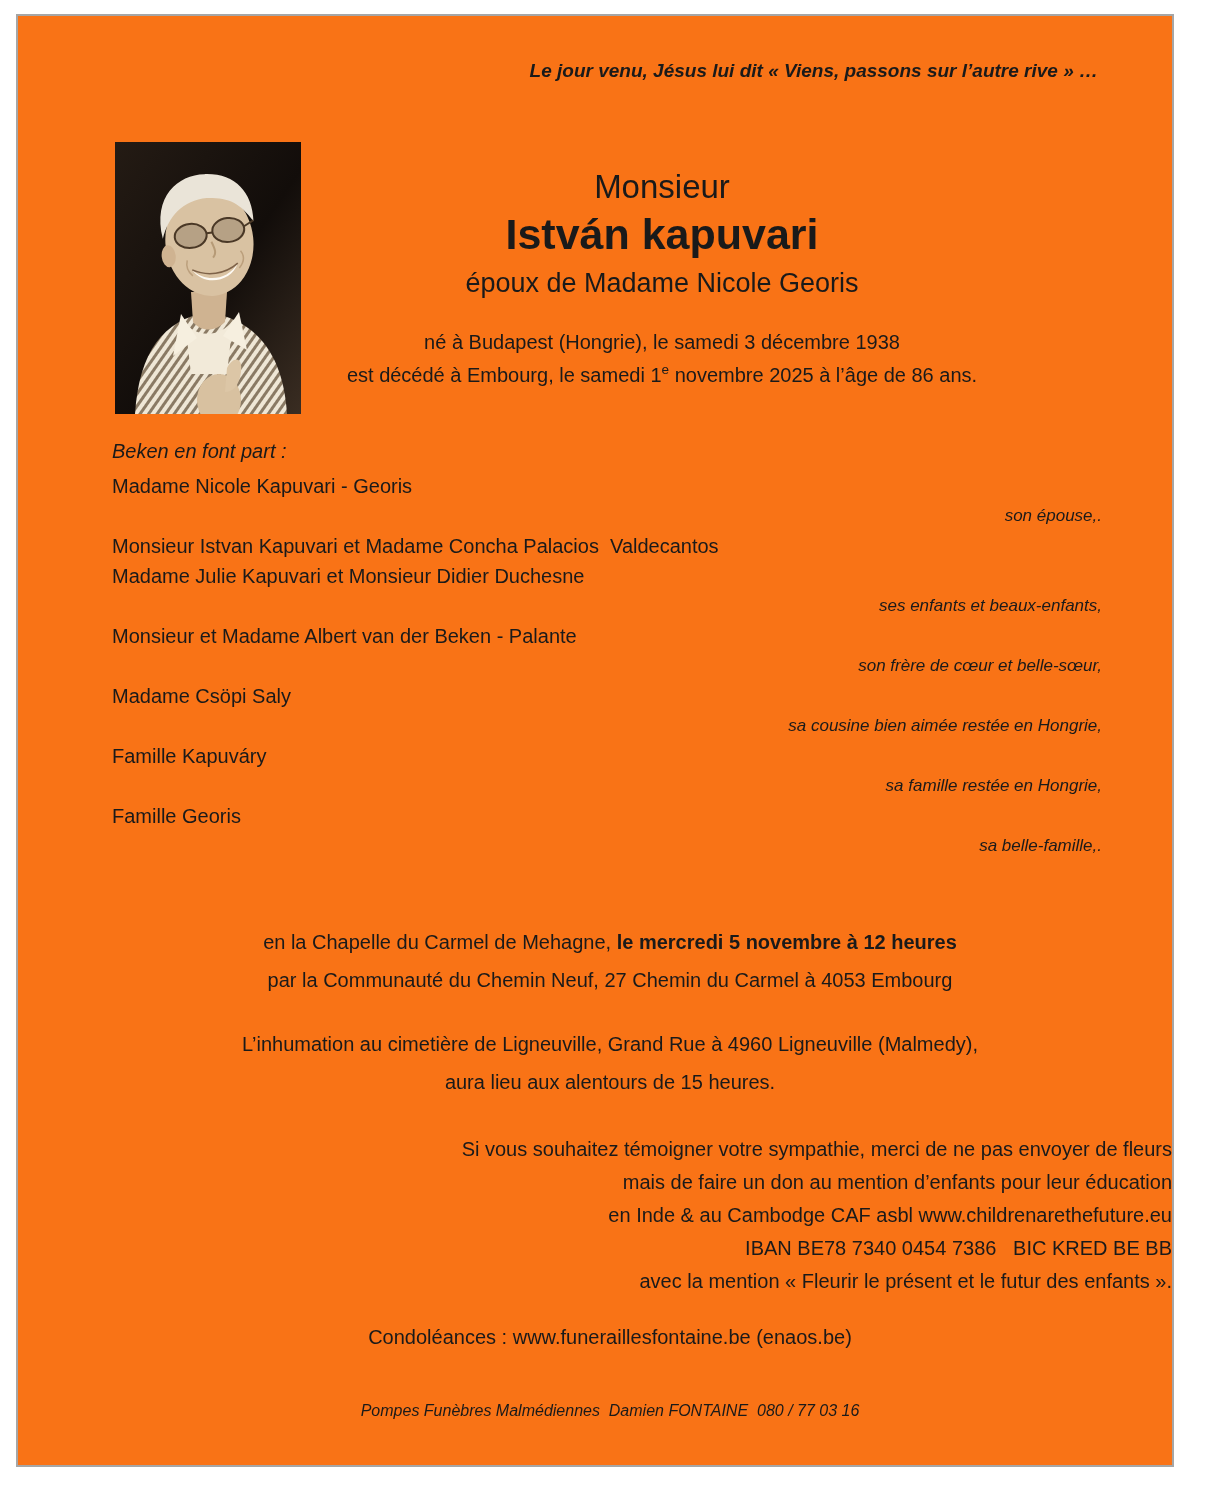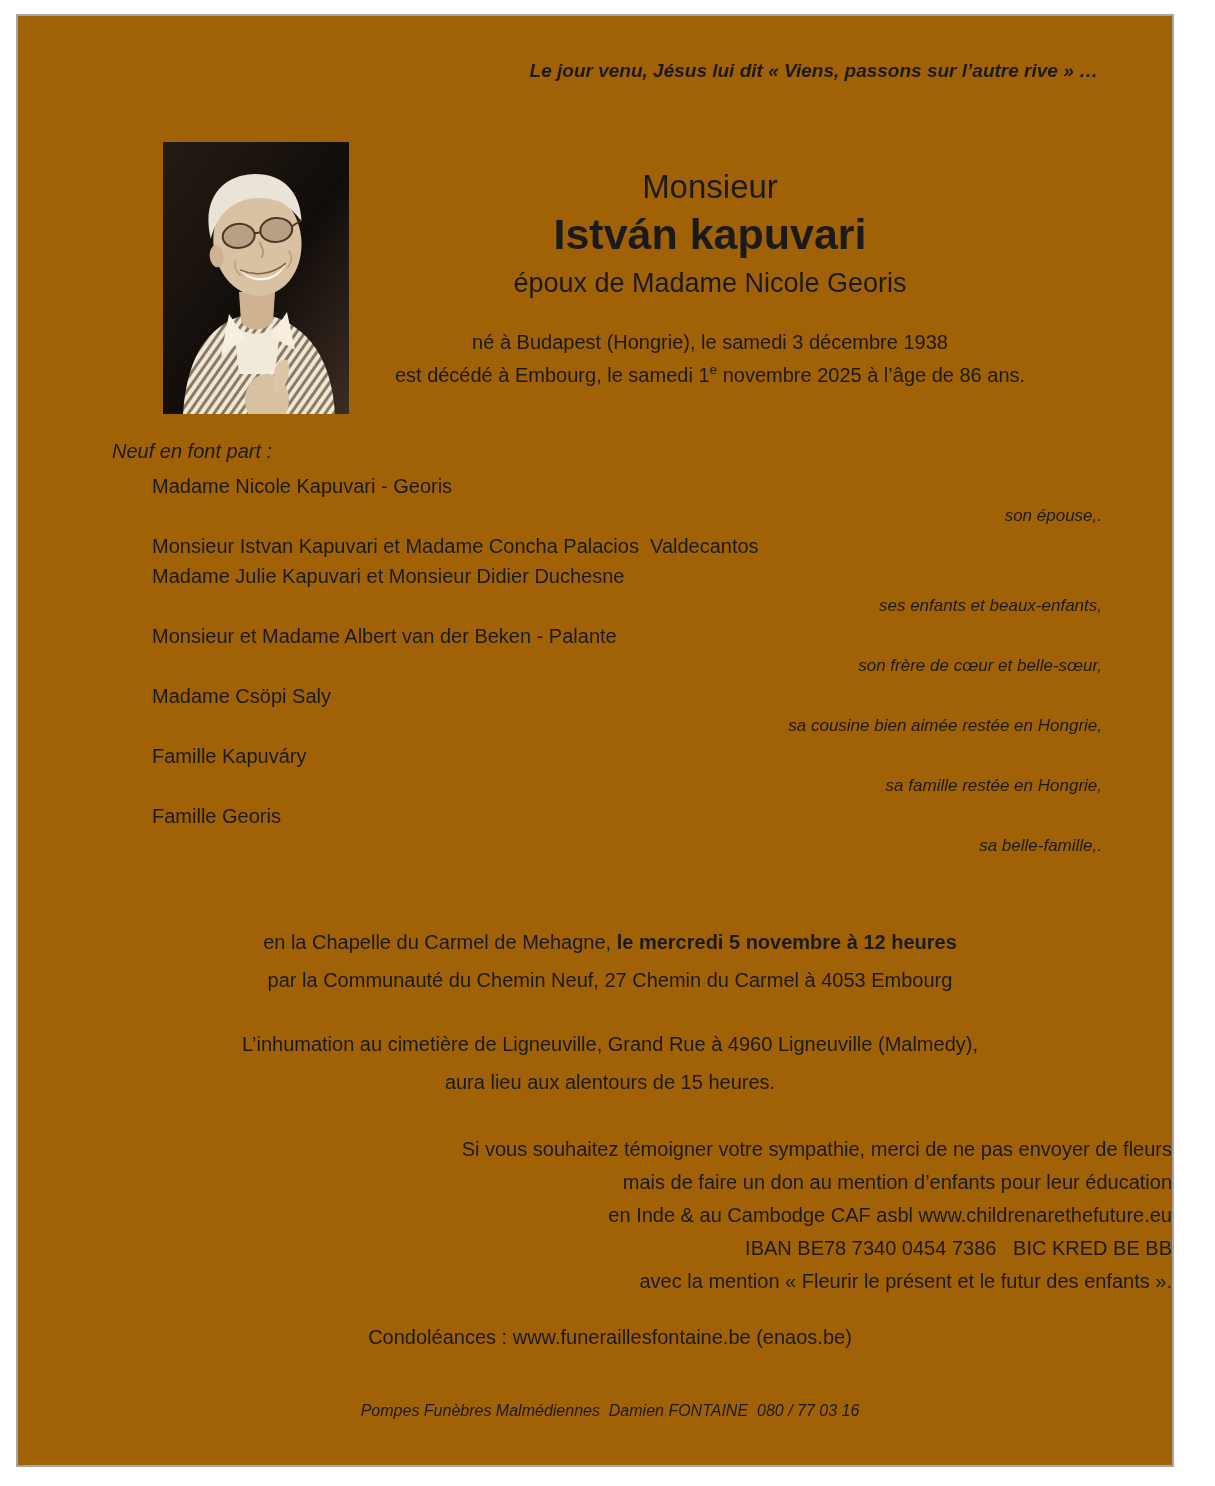--- a/index.html
+++ b/index.html
@@ -17,36 +17,35 @@
     overflow: hidden;
   }
   .frame {
     position: absolute;
     left: 16px;
     top: 14px;
     width: 1158px;
     height: 1453px;
     border: 2px solid #a6a6a6;
     box-sizing: border-box;
-    background: #a16207;
+    background: #f97316;
   }
   .quote {
     margin-top: 44px;
     padding-right: 74px;
     text-align: right;
     font-style: italic;
     font-weight: bold;
     font-size: 19px;
     white-space: pre-wrap;
   }
   .header-row {
     display: flex;
     margin-top: 60px;
     align-items: flex-start;
-    padding-left: 48px;
   }
   .photo {
     margin-left: 97px;
     width: 186px;
     height: 272px;
     flex: 0 0 auto;
     line-height: 0;
   }
   .header-text {
     width: 650px;
@@ -59,21 +58,21 @@
   .spouse-line { font-size: 27px; margin-top: 8px; line-height: 1.2; }
   .birth-line { font-size: 20px; margin-top: 30px; line-height: 1.2; }
   .death-line { font-size: 20px; margin-top: 8px; line-height: 1.2; }
   .death-line sup { font-size: 0.68em; }
   .intro {
     margin-left: 94px;
     margin-top: 26px;
     font-style: italic;
     font-size: 20px;
   }
-  .entries { margin-top: 8px; padding-left: 40px; }
+  .entries { margin-top: 8px; }
   .entry-line { line-height: 30px; white-space: pre-wrap; }
   .name-line {
     margin-left: 94px;
     font-size: 20px;
   }
   .relation-line {
     text-align: right;
     padding-right: 70px;
     font-style: italic;
     font-size: 17px;
@@ -145,21 +144,21 @@
       </div>
       <div class="header-text">
         <div class="title-prefix">Monsieur</div>
         <div class="name">István kapuvari</div>
         <div class="spouse-line">époux de Madame Nicole Georis</div>
         <div class="birth-line">né à Budapest (Hongrie), le samedi 3 décembre 1938</div>
         <div class="death-line"><span>est décédé à Embourg, le samedi 1</span><sup>e</sup><span> novembre 2025 à l’âge de 86 ans.</span></div>
       </div>
     </div>
 
-    <div class="intro">Neuf en font part :</div>
+    <div class="intro">Beken en font part :</div>
 
     <div class="entries">
       <div class="entry-line name-line">Madame Nicole Kapuvari - Georis</div>
       <div class="entry-line relation-line">son épouse,.</div>
       <div class="entry-line name-line">Monsieur Istvan Kapuvari et Madame Concha Palacios  Valdecantos</div>
       <div class="entry-line name-line">Madame Julie Kapuvari et Monsieur Didier Duchesne</div>
       <div class="entry-line relation-line">ses enfants et beaux-enfants,</div>
       <div class="entry-line name-line">Monsieur et Madame Albert van der Beken - Palante</div>
       <div class="entry-line relation-line">son frère de cœur et belle-sœur,</div>
       <div class="entry-line name-line">Madame Csöpi Saly</div>

